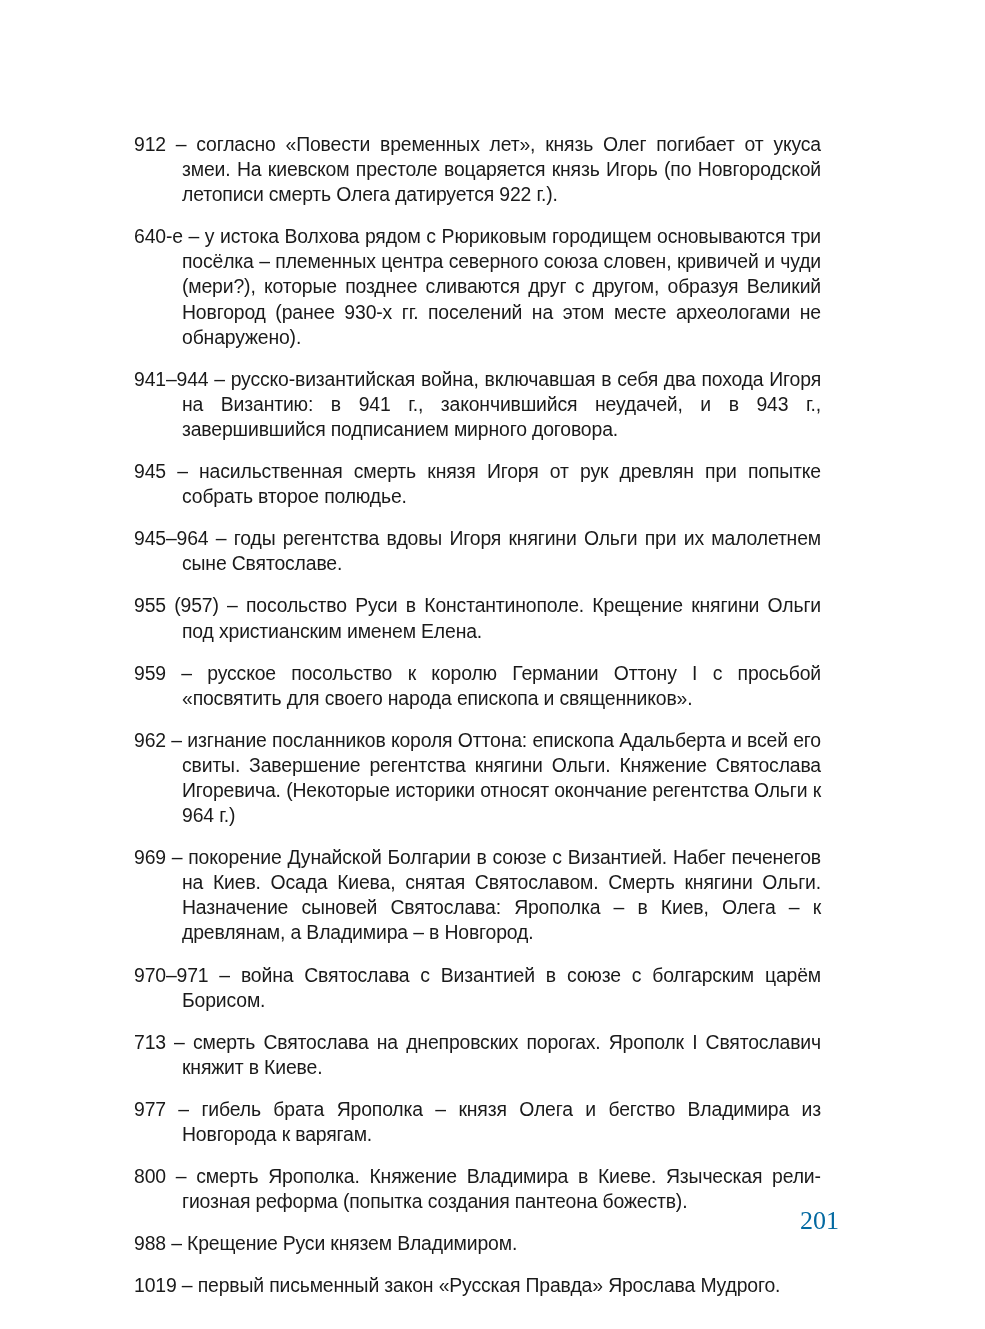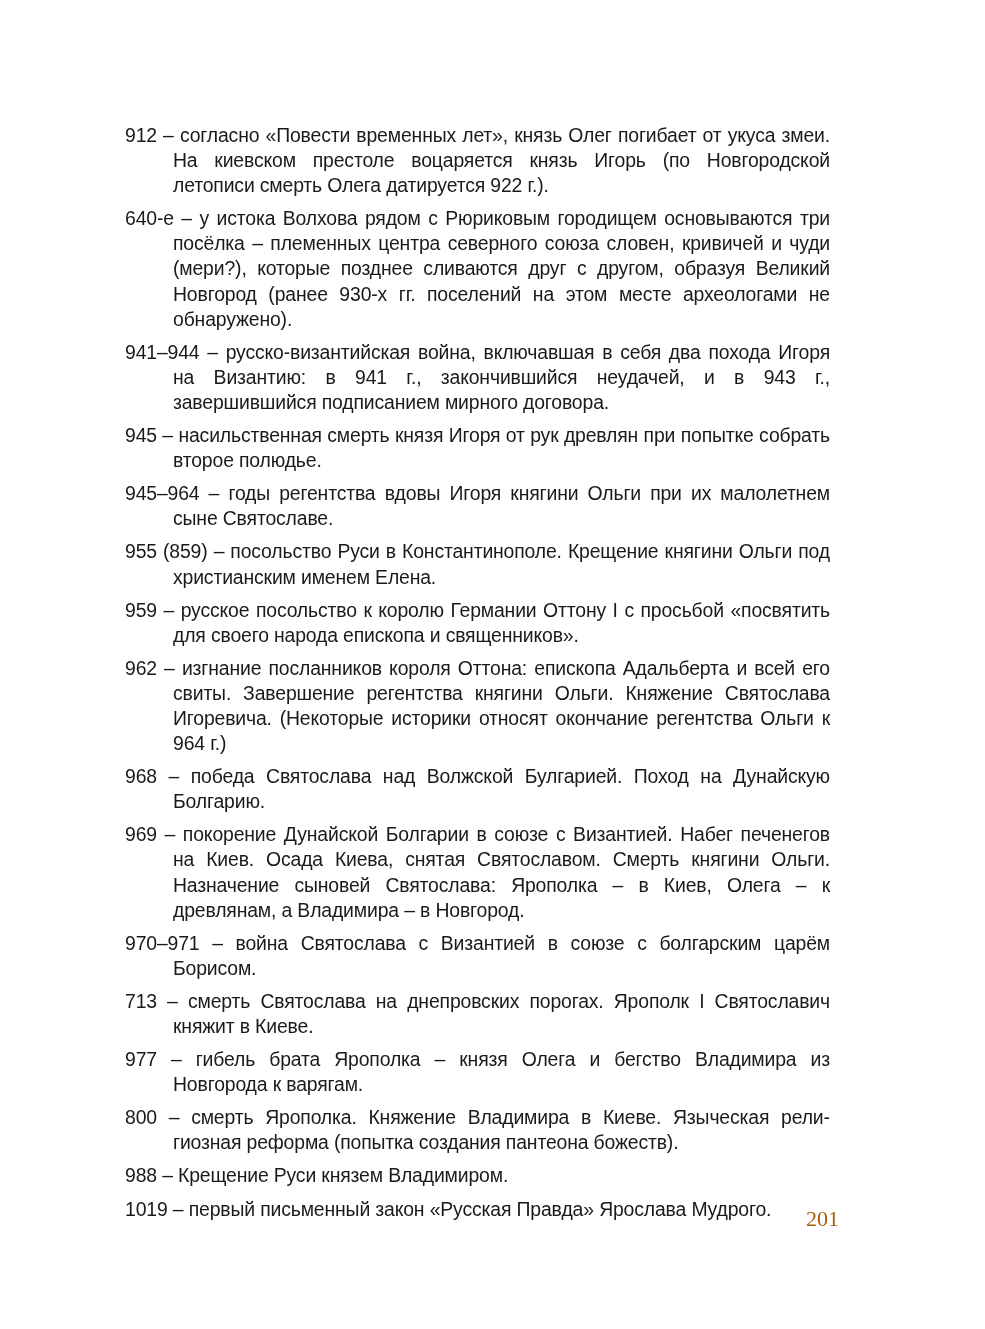--- a/index.html
+++ b/index.html
@@ -29,54 +29,53 @@
       width: 721px;
       margin: 0;
       padding: 0;
       list-style: none;
       font-family: "Liberation Sans", sans-serif;
       font-size: 19.4px;
       line-height: 25.1px;
       letter-spacing: -0.15px;
     }
     .entry {
-      margin: 8px;
+      margin: 17px;
       padding-left: 48px;
       text-indent: -48px;
       text-align: justify;
       hyphens: manual;
     }
     .entry .year {
       white-space: nowrap;
     }
     .page-number {
       position: absolute;
       left: 797px;
       top: 1206px;
       width: 42px;
       text-align: right;
       font-family: "Liberation Serif", serif;
-      font-size: 22px;
-      color: #a16207;
+      font-size: 26px;
+      color: #0369a1;
     }
   </style>
 </head>
 <body>
 
 <div class="page">
   <ul class="chronology">
     <li class="entry"><span class="year">912</span><span> – согласно «Повести временных лет», князь Олег погибает от укуса змеи. На киевском престоле воцаряется князь Игорь (по Новгородской летописи смерть Олега датируется 922 г.).</span></li>
     <li class="entry"><span class="year">640-е</span><span> – у истока Волхова рядом с Рюриковым городищем основываются три посёлка – племенных центра северного союза словен, кри­вичей и чуди (мери?), которые позднее сливаются друг с другом, образуя Великий Новгород (ранее 930-х гг. поселений на этом месте археологами не обнаружено).</span></li>
     <li class="entry"><span class="year">941–944</span><span> – русско-византийская война, включавшая в себя два похода Игоря на Византию: в 941 г., закончившийся неудачей, и в 943 г., завершившийся подписанием мирного договора.</span></li>
     <li class="entry"><span class="year">945</span><span> – насильственная смерть князя Игоря от рук древлян при попытке собрать второе полюдье.</span></li>
     <li class="entry"><span class="year">945–964</span><span> – годы регентства вдовы Игоря княгини Ольги при их малолет­нем сыне Святославе.</span></li>
-    <li class="entry"><span class="year">955 (859)</span><span> – посольство Руси в Константинополе. Крещение княгини Ольги под христианским именем Елена.</span></li>
+    <li class="entry"><span class="year">955 (957)</span><span> – посольство Руси в Константинополе. Крещение княгини Ольги под христианским именем Елена.</span></li>
     <li class="entry"><span class="year">959</span><span> – русское посольство к королю Германии Оттону I с просьбой «посвятить для своего народа епископа и священников».</span></li>
     <li class="entry"><span class="year">962</span><span> – изгнание посланников короля Оттона: епископа Адальберта и всей его свиты. Завершение регентства княгини Ольги. Княжение Святослава Игоревича. (Некоторые историки относят окончание регентства Ольги к 964 г.)</span></li>
-    <li class="entry"><span class="year">968</span><span> – победа Святослава над Волжской Булгарией. Поход на Дунайскую Болгарию.</span></li>
     <li class="entry"><span class="year">969</span><span> – покорение Дунайской Болгарии в союзе с Византией. Набег пече­негов на Киев. Осада Киева, снятая Святославом. Смерть княгини Ольги. Назначение сыновей Святослава: Ярополка – в Киев, Олега – к древлянам, а Владимира – в Новгород.</span></li>
     <li class="entry"><span class="year">970–971</span><span> – война Святослава с Византией в союзе с болгарским царём Борисом.</span></li>
     <li class="entry"><span class="year">713</span><span> – смерть Святослава на днепровских порогах. Ярополк I Святосла­вич княжит в Киеве.</span></li>
     <li class="entry"><span class="year">977</span><span> – гибель брата Ярополка – князя Олега и бегство Владимира из Новгорода к варягам.</span></li>
     <li class="entry"><span class="year">800</span><span> – смерть Ярополка. Княжение Владимира в Киеве. Языческая рели­гиозная реформа (попытка создания пантеона божеств).</span></li>
     <li class="entry"><span class="year">988</span><span> – Крещение Руси князем Владимиром.</span></li>
     <li class="entry"><span class="year">1019</span><span> – первый письменный закон «Русская Правда» Ярослава Мудрого.</span></li>
   </ul>
 
   <div class="page-number">201</div>

